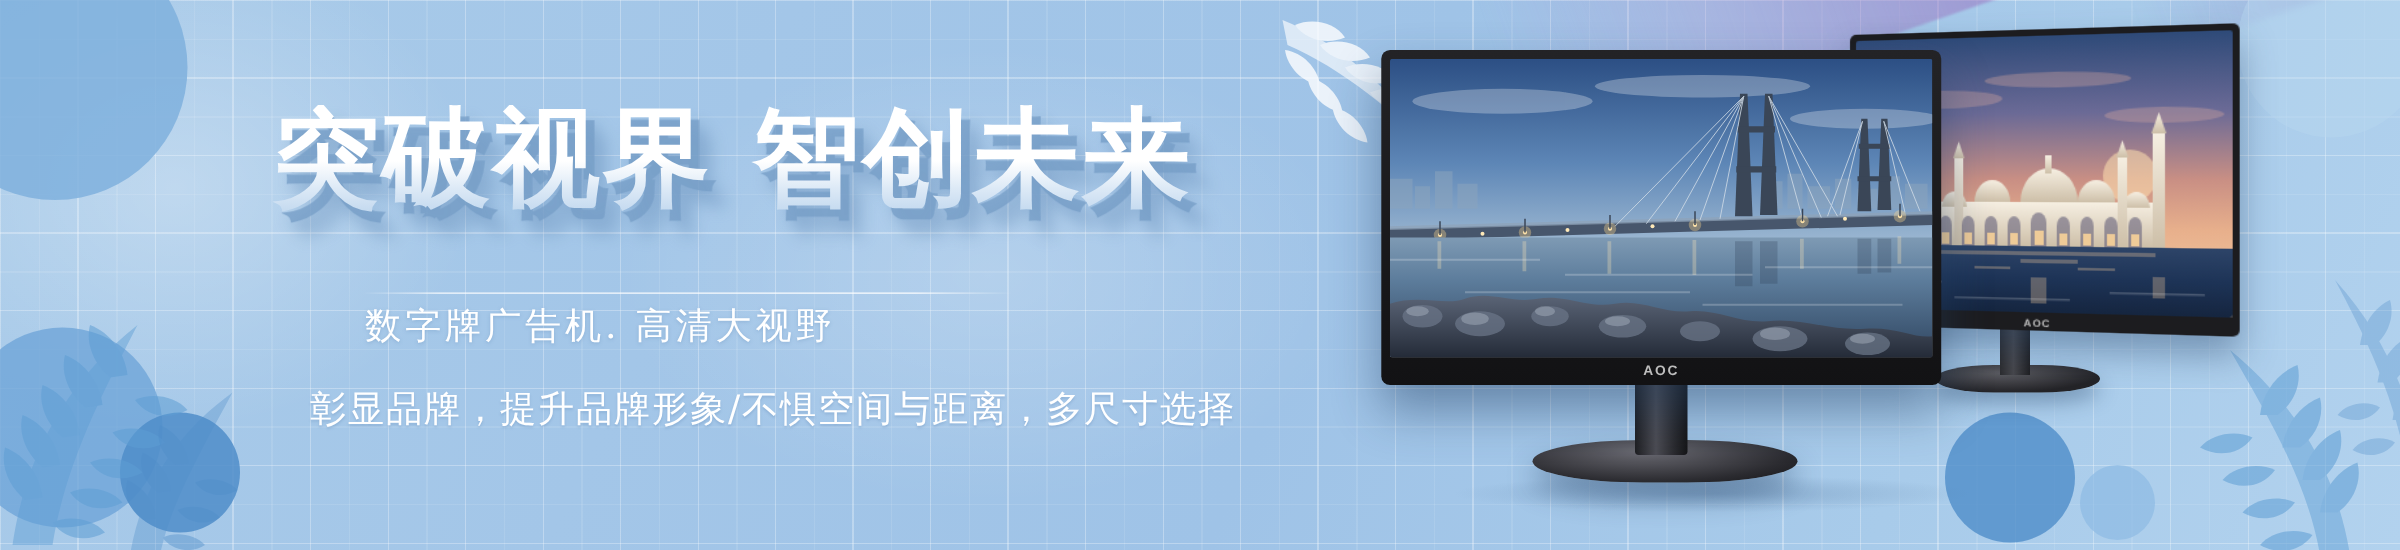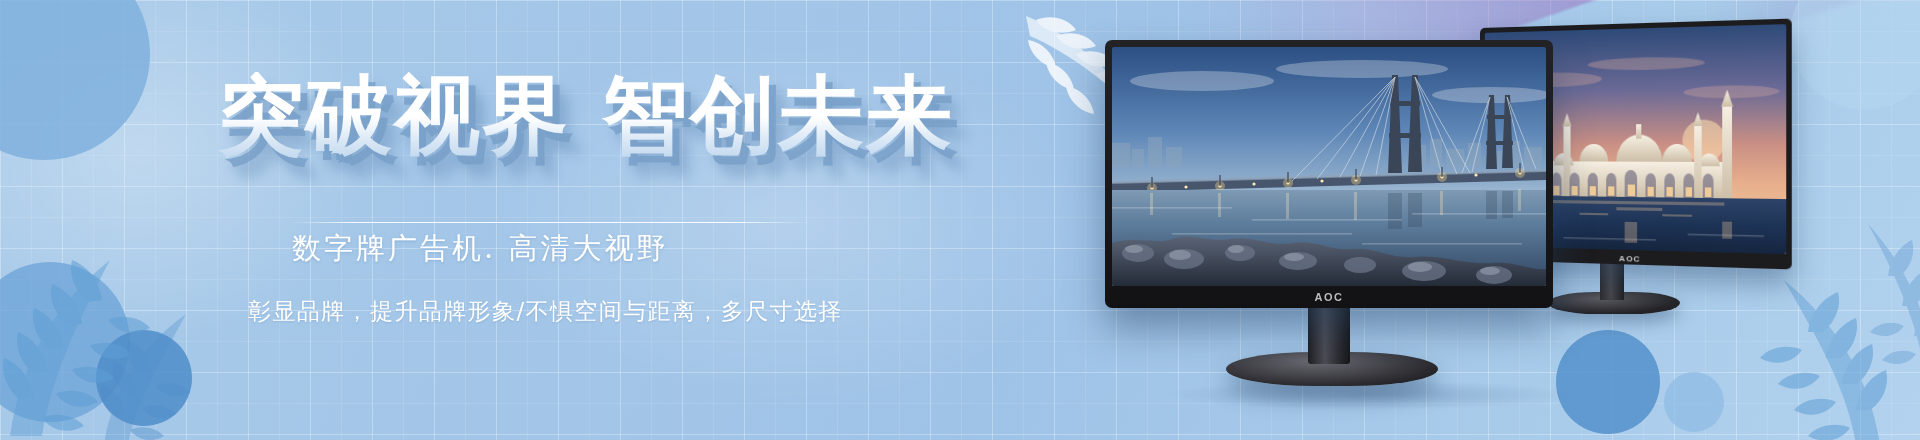--- a/index.html
+++ b/index.html
@@ -54,21 +54,21 @@
         rgba(120,86,168,.62) 62%,
         rgba(96,70,150,.50) 82%,
         rgba(80,60,136,.25) 100%);
     filter:blur(1px);}
   .streak3{position:absolute;top:-10px;left:1700px;width:340px;height:60px;
     transform:rotate(-19deg);transform-origin:left top;
     background:linear-gradient(90deg, rgba(150,110,190,0), rgba(110,80,165,.45));
     filter:blur(3px);}
 
   
-  .textblock{position:absolute;left:0;top:0;width:900px;height:328px;}
+  .textblock{position:absolute;left:0;top:12px;width:900px;height:328px;}
 
   .headline{
     position:absolute;left:218px;top:72px;
     font-family:"DejaVu Sans","Liberation Sans",sans-serif;
     font-weight:bold;
     font-size:86px;
     letter-spacing:2px;
     line-height:1;
     color:#ffffff;
     background:linear-gradient(180deg,#ffffff 0%,#ffffff 52%,#dce9f6 78%,#c3d9ef 100%);
@@ -90,21 +90,21 @@
     line-height:1.15;
     letter-spacing:3px;
     color:#ffffff;
     text-shadow:0 1px 3px rgba(90,130,175,.35);
     white-space:nowrap;
   }
 
   .tagline{
     position:absolute;left:248px;top:296px;
     font-family:"DejaVu Sans","Liberation Sans",sans-serif;
-    font-size:23px;
+    font-size:29px;
     letter-spacing:1.4px;
     color:#ffffff;
     text-shadow:0 1px 2px rgba(90,130,175,.30);
     white-space:nowrap;
   }
 
   
   .leaf{position:absolute;pointer-events:none;}
   .leaf-l1{left:-10px;top:168px;width:210px;height:270px;opacity:.55;}
   .leaf-l2{left:90px;top:246px;width:150px;height:200px;opacity:.42;}

